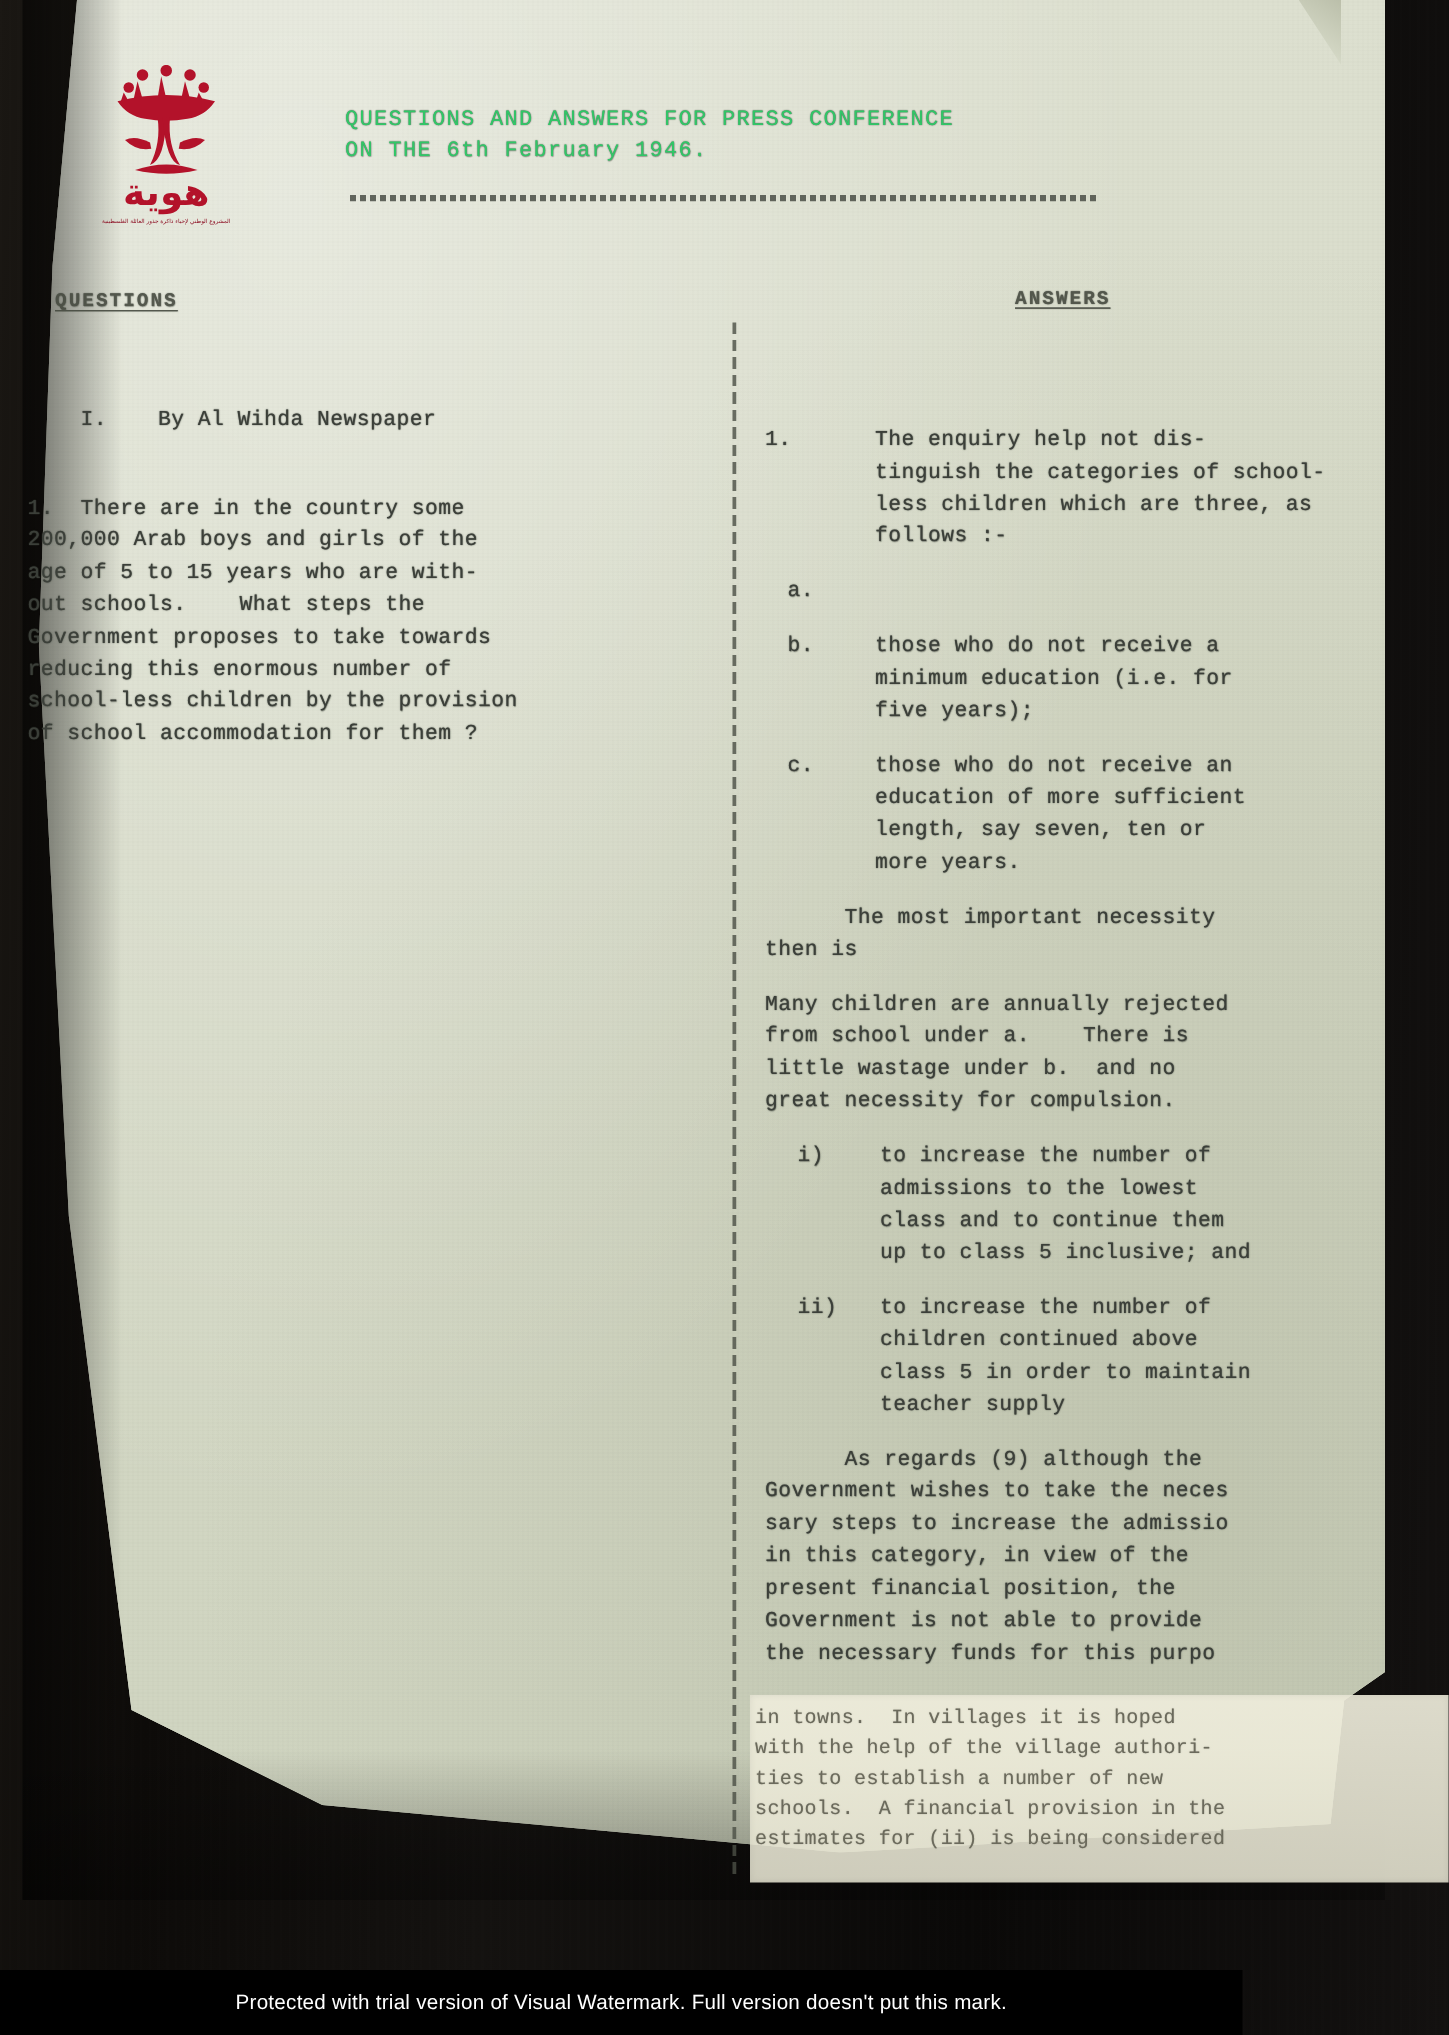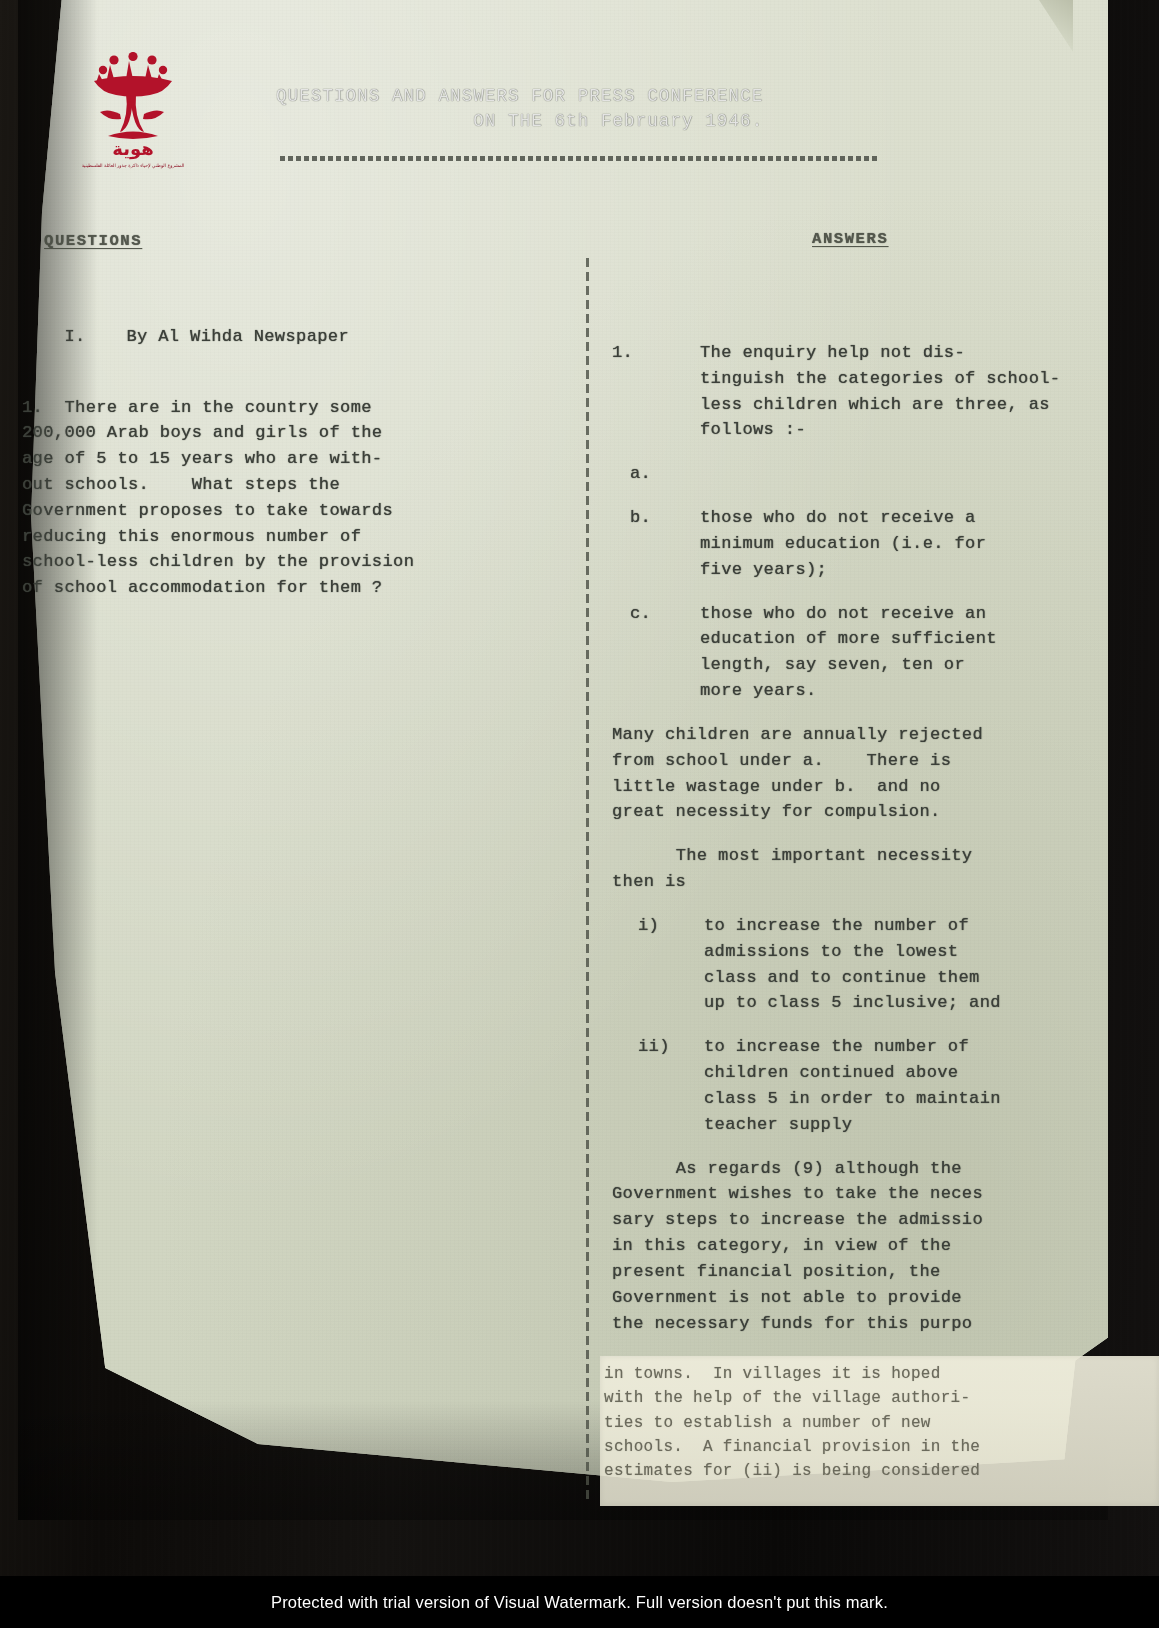--- a/index.html
+++ b/index.html
@@ -78,21 +78,21 @@
     left: 78px;
     top: 52px;
     width: 110px;
     height: 160px;
     text-align: center;
   }
   .logo svg { display: block; margin: 0 auto; }
   .logo-ar {
     font-family: "DejaVu Sans", sans-serif;
     color: #b3122a;
-    font-size: 18px;
+    font-size: 30px;
     font-weight: bold;
     line-height: 1;
     margin-top: -4px;
     direction: rtl;
   }
   .logo-sub {
     font-family: "DejaVu Sans", sans-serif;
     color: #8d1024;
     font-size: 4.6px;
     line-height: 1.45;
@@ -109,23 +109,22 @@
     white-space: pre-wrap;
   }
 
   .doc-title {
     position: absolute;
     left: 276px;
     top: 84px;
     font-size: 17.5px;
     line-height: 1.45;
     letter-spacing: 1.1px;
-    color: #e5e5e5;
+    color: #22c55e;
     opacity: .92;
-    text-align: right;
   }
 
   .rule {
     position: absolute;
     left: 280px;
     top: 156px;
     width: 600px;
     height: 5px;
     background: repeating-linear-gradient(90deg, #4a4e46 0px, #4a4e46 5px, rgba(0,0,0,0) 5px, rgba(0,0,0,0) 8px);
     opacity: .85;
@@ -226,21 +225,21 @@
     left: 18px; bottom: 108px; width: 1090px; height: 120px;
     background: linear-gradient(0deg, rgba(0,0,0,.35), rgba(0,0,0,0));
     pointer-events: none;
   }
 
   
   .watermark {
     position: absolute;
     left: 0;
     bottom: 0;
-    width: 1159px;
+    width: 994px;
     height: 52px;
     display: flex;
     align-items: center;
     justify-content: center;
     color: #ffffff;
     font-family: "Liberation Sans", sans-serif;
     font-size: 16.5px;
     letter-spacing: .2px;
     background: #000;
   }
@@ -326,26 +325,26 @@
 five years);</span>
   </div>
   <div class="typed a-item">
     <span class="lbl">c.</span>
     <span class="txt">those who do not receive an
 education of more sufficient
 length, say seven, ten or
 more years.</span>
   </div>
 
+  <div class="typed a-block">      The most important necessity
+then is</div>
   <div class="typed a-block">Many children are annually rejected
 from school under a.    There is
 little wastage under b.  and no
 great necessity for compulsion.</div>
-  <div class="typed a-block">      The most important necessity
-then is</div>
 
   <div class="typed a-item roman">
     <span class="lbl">i)</span>
     <span class="txt">to increase the number of
 admissions to the lowest
 class and to continue them
 up to class 5 inclusive; and</span>
   </div>
   <div class="typed a-item roman">
     <span class="lbl">ii)</span>

